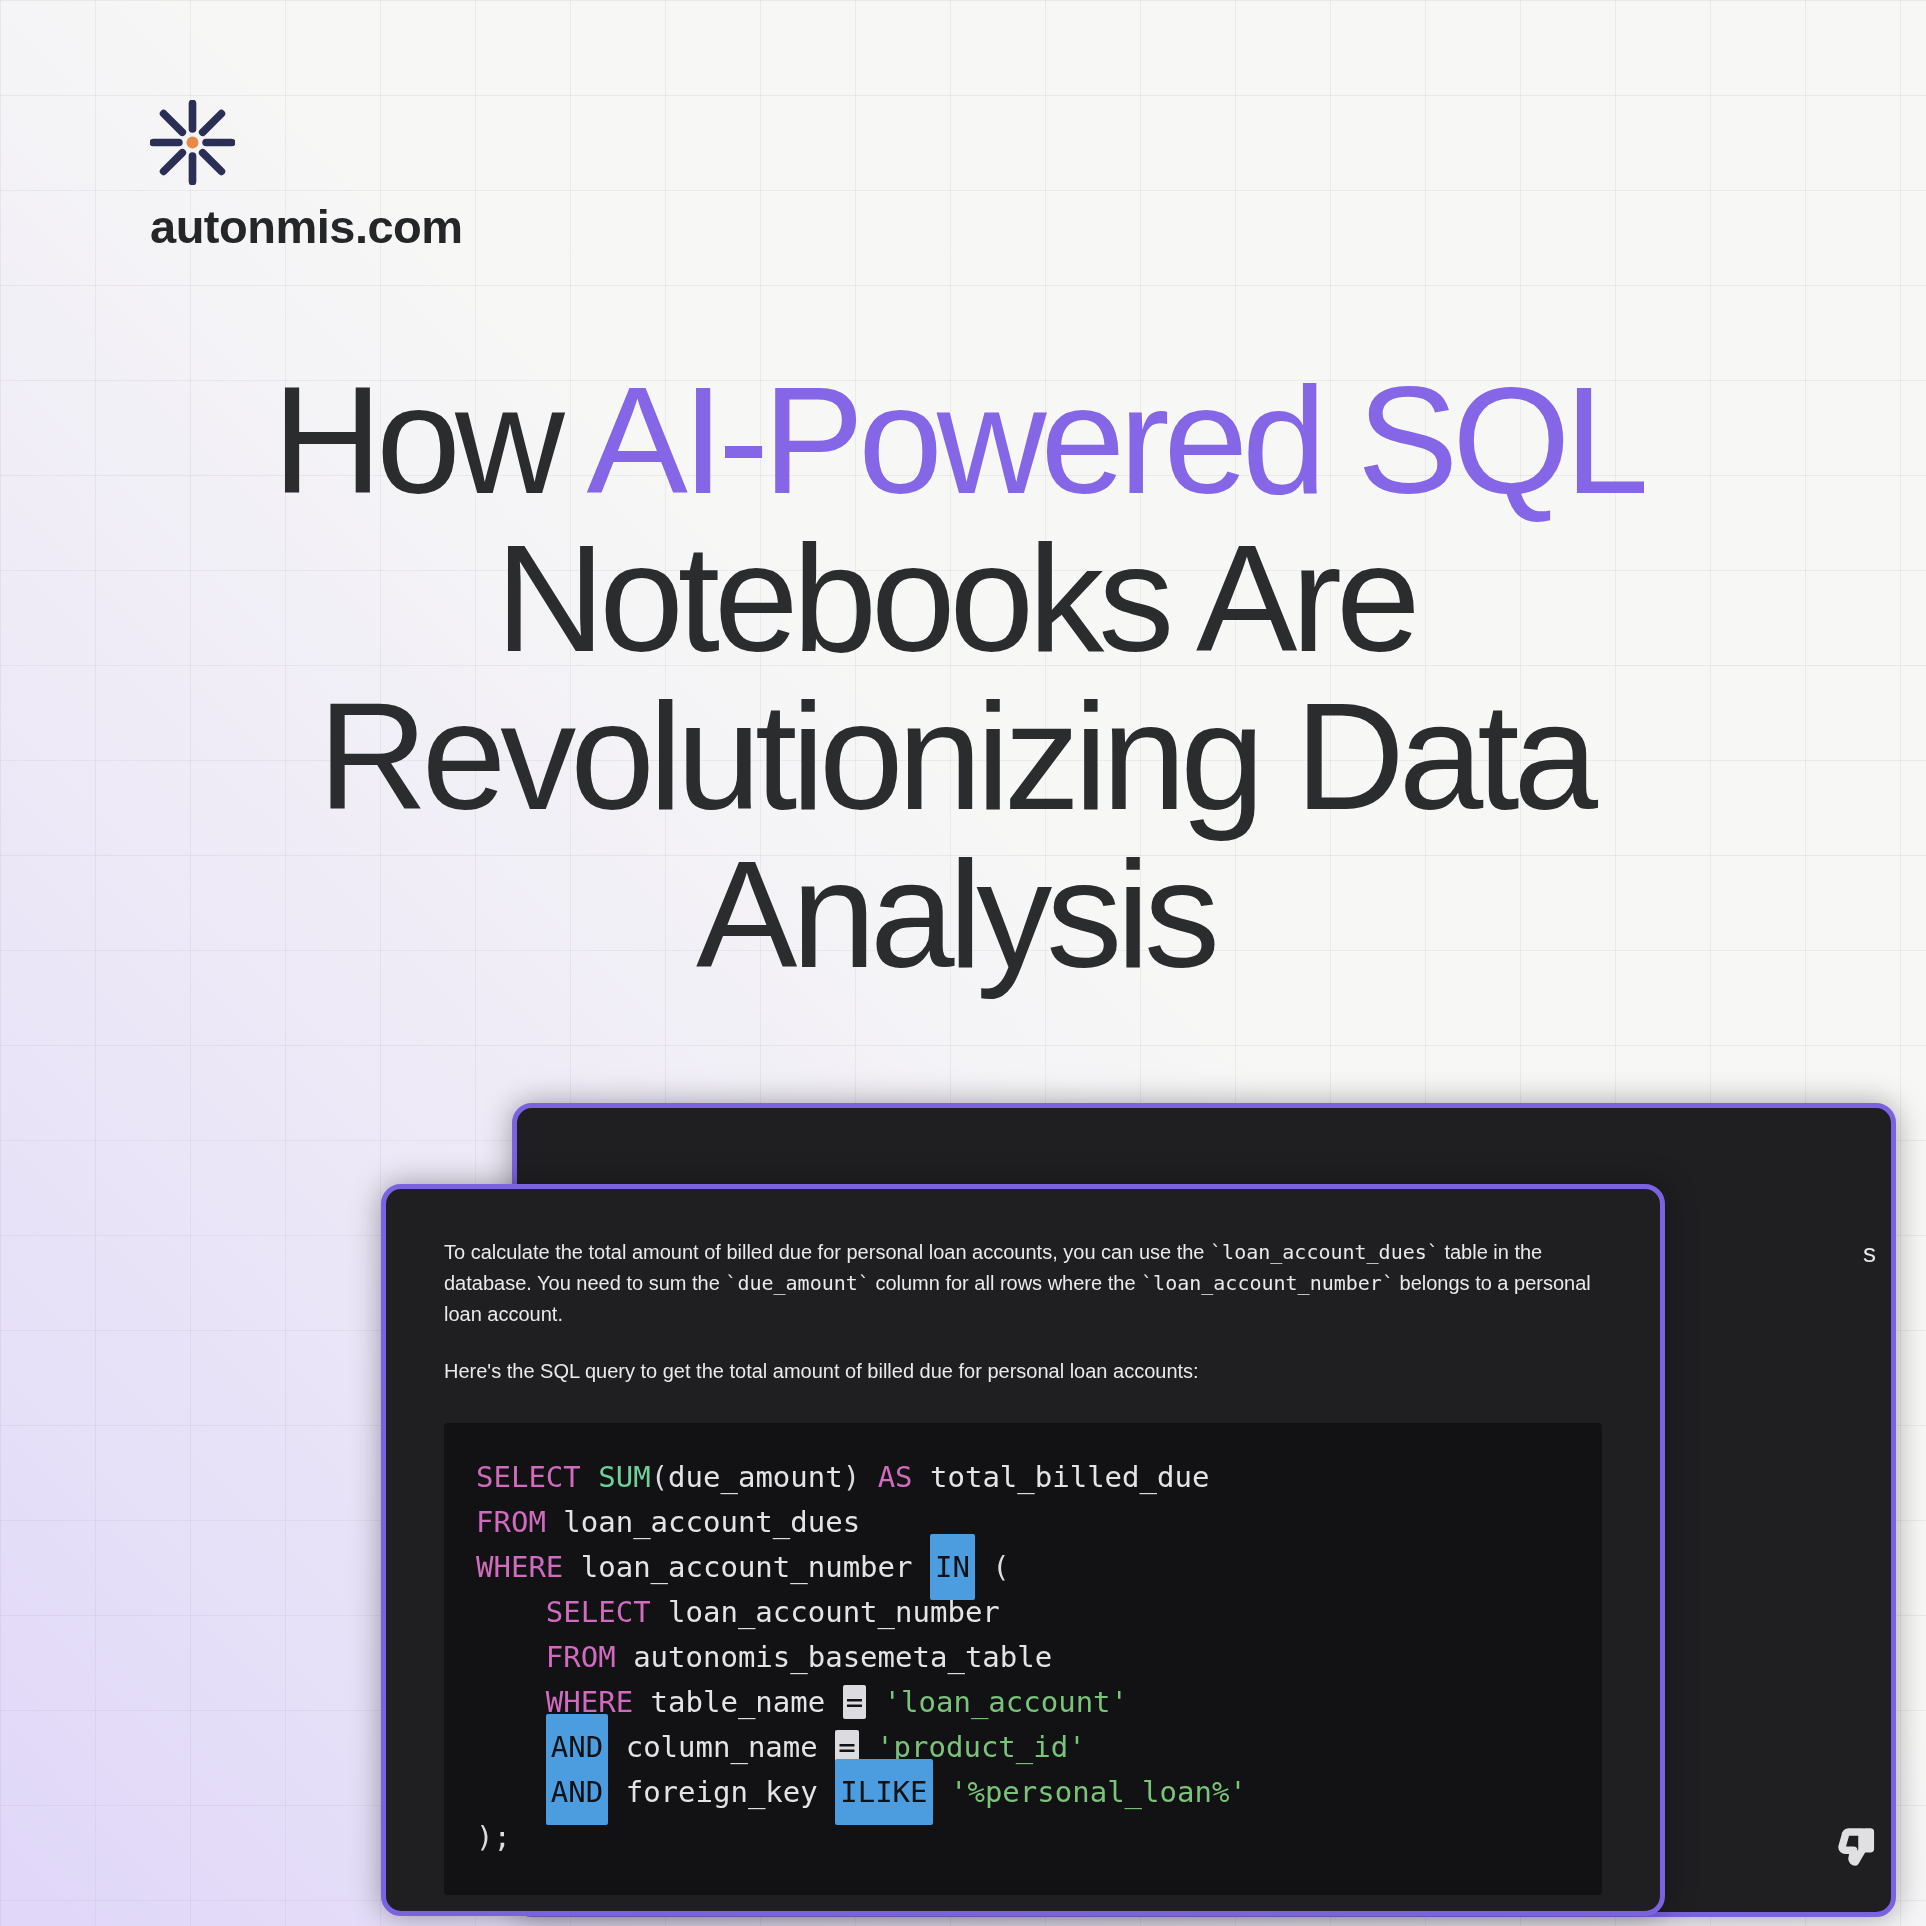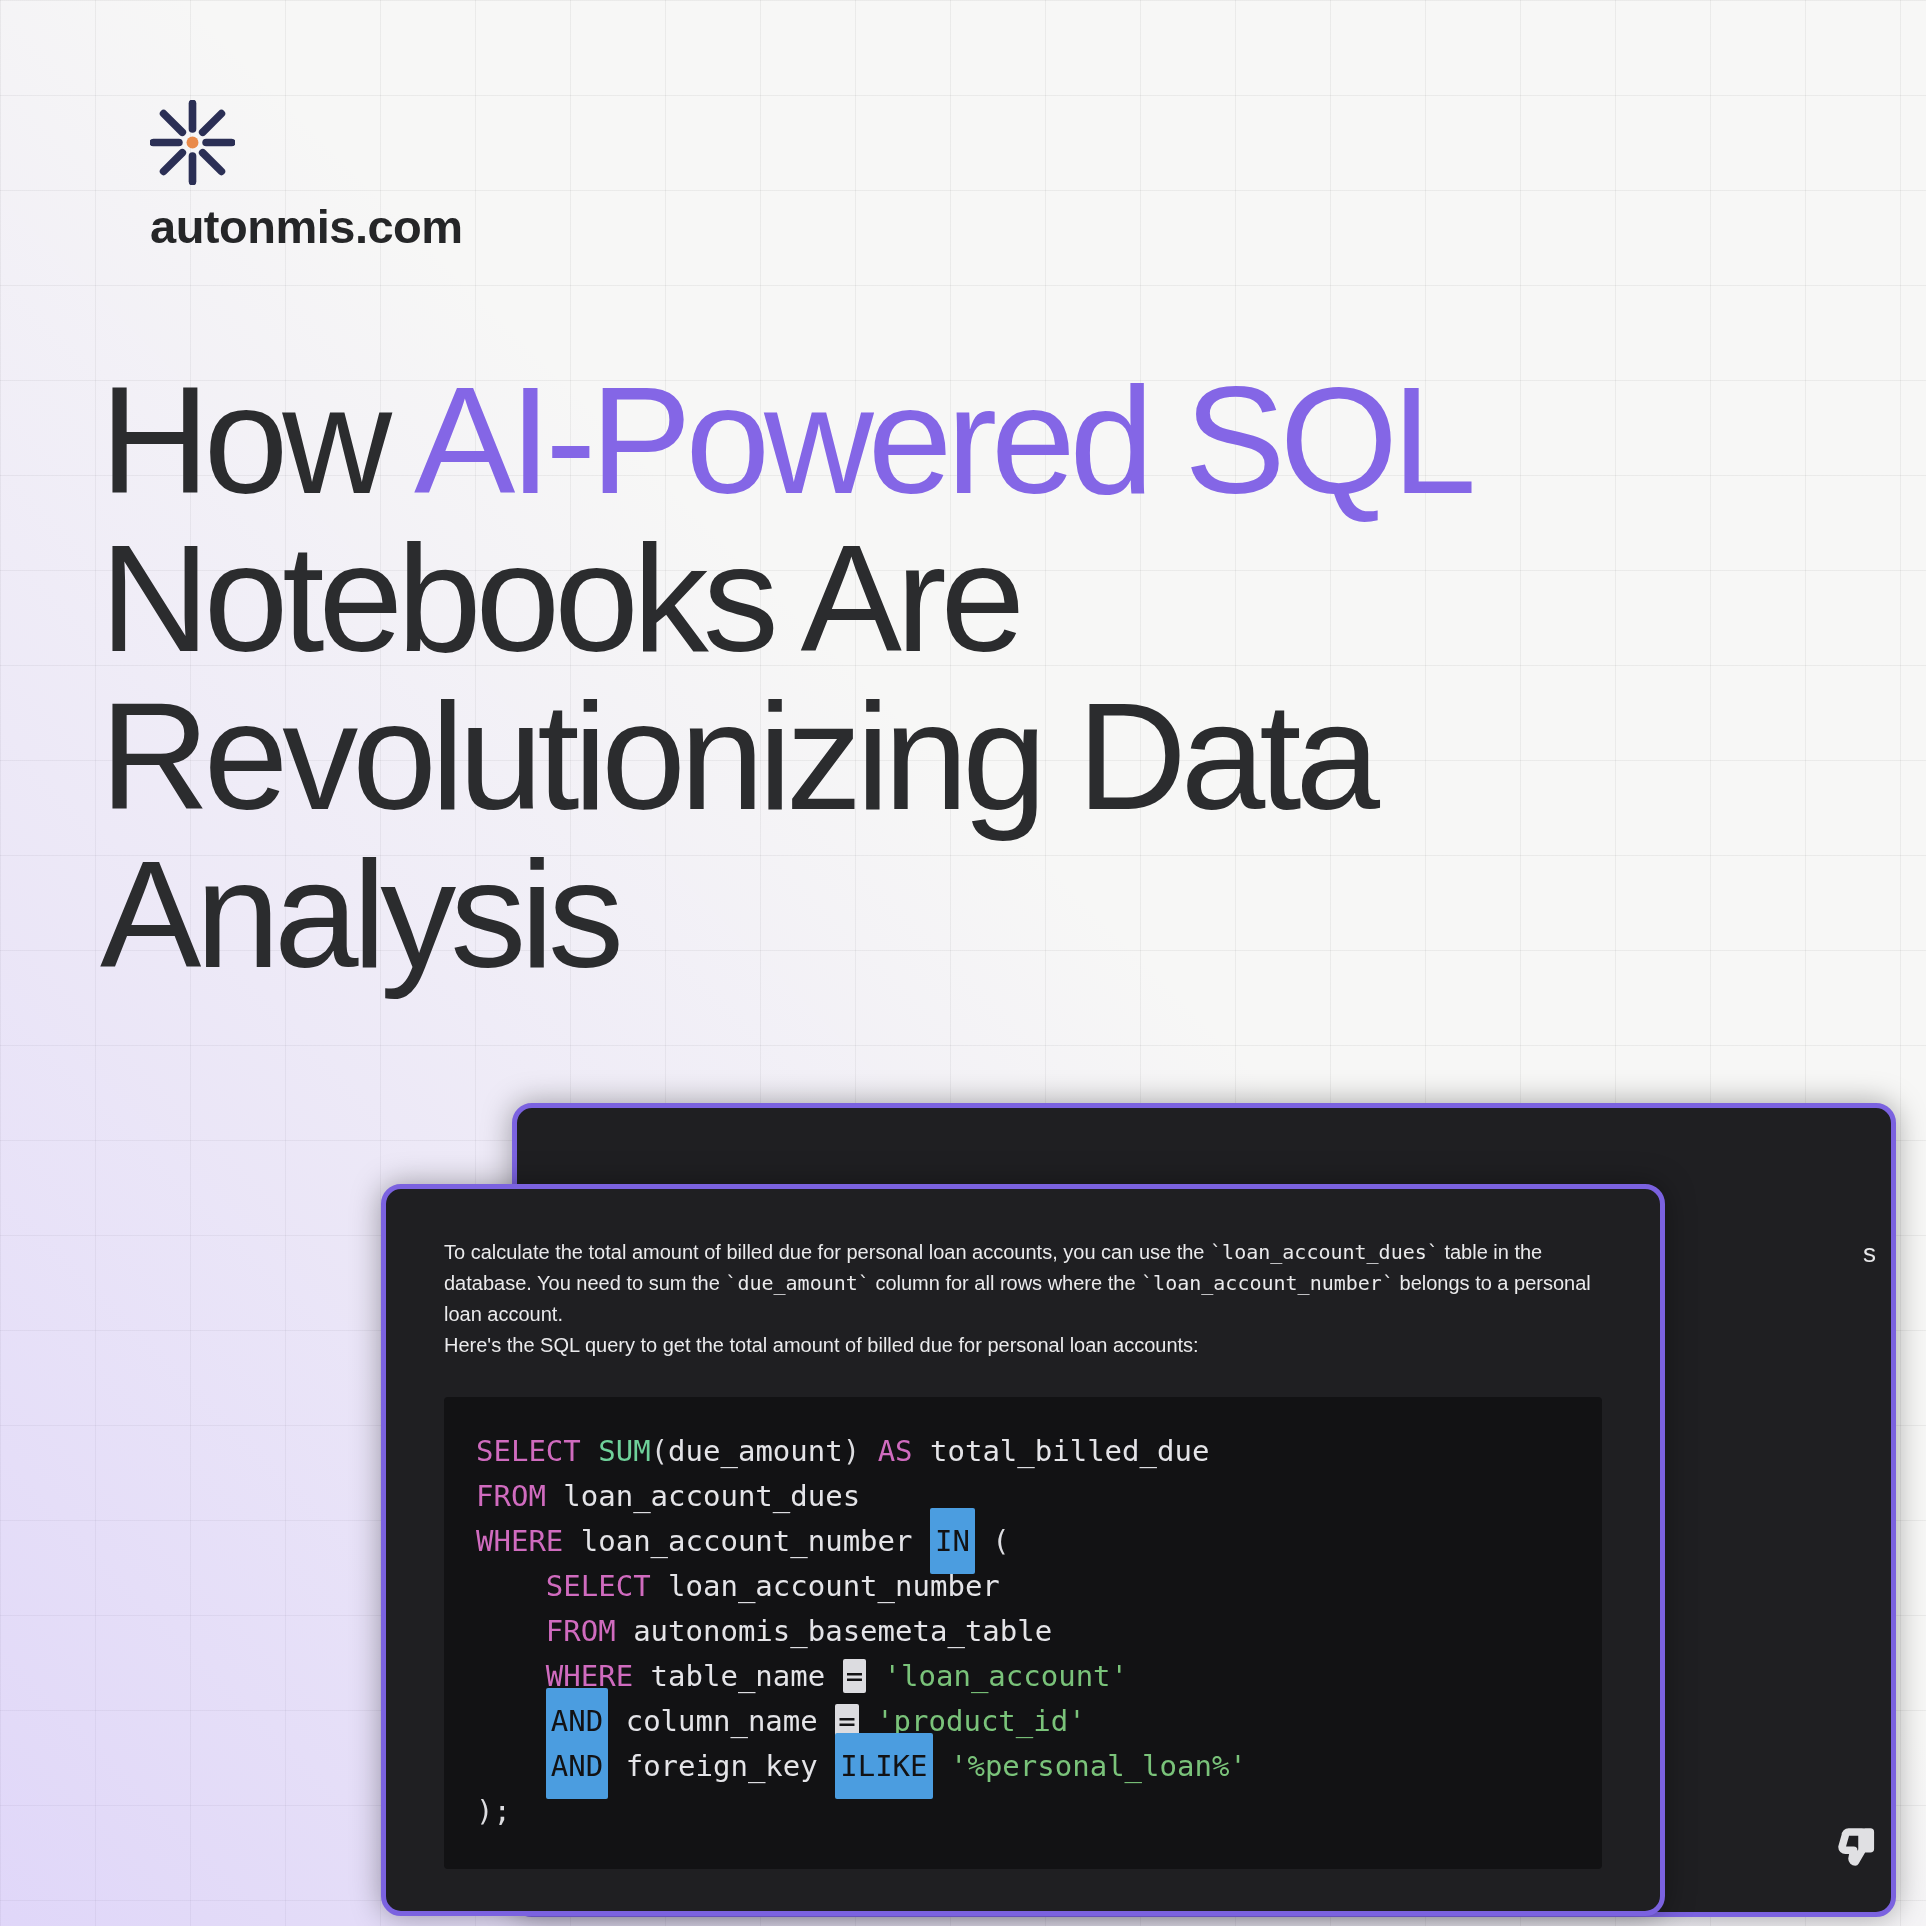--- a/index.html
+++ b/index.html
@@ -30,20 +30,21 @@
 
   .headline{
     position:absolute;
     left:100px; top:361px;
     right:116px;
     font-size:152px;
     line-height:1.04;
     font-weight:500;
     letter-spacing:-6px;
     color:#2b2c2e;
+    text-align:center;
   }
   .headline .accent{ color:#8466e6; }
 
   
   .card{
     position:absolute;
     border-radius:20px;
     background:#1f1f22;
     border:5px solid #7b62e0;
     box-shadow: 0 0 30px rgba(0,0,0,0.35);
@@ -58,21 +59,21 @@
     width:1284px; height:732px;
     padding:48px 58px 0 58px;
   }
 
   .note-text{
     font-size:20px;
     line-height:1.55;
     font-weight:400;
     color:#eaeaec;
   }
-  .note-text + .note-text{ }
+  .note-text + .note-text{ margin-top:26px; }
   .code-token{ font-family: ui-monospace,Menlo,Consolas,monospace; }
 
   .codebox{
     margin-top:36px;
     background:#121214;
     border-radius:4px;
     padding:32px 32px 36px 32px;
     font-family: ui-monospace,Menlo,Consolas,monospace;
     font-size:29px;
     line-height:1.55;

